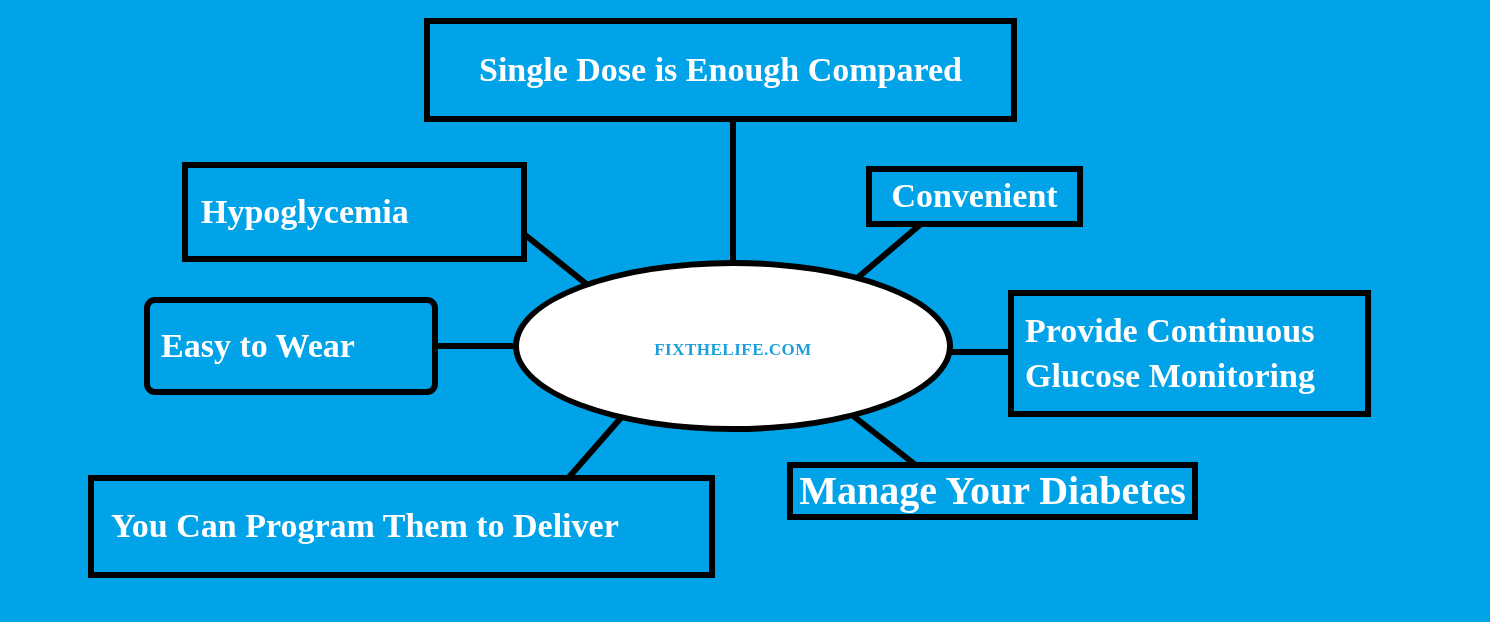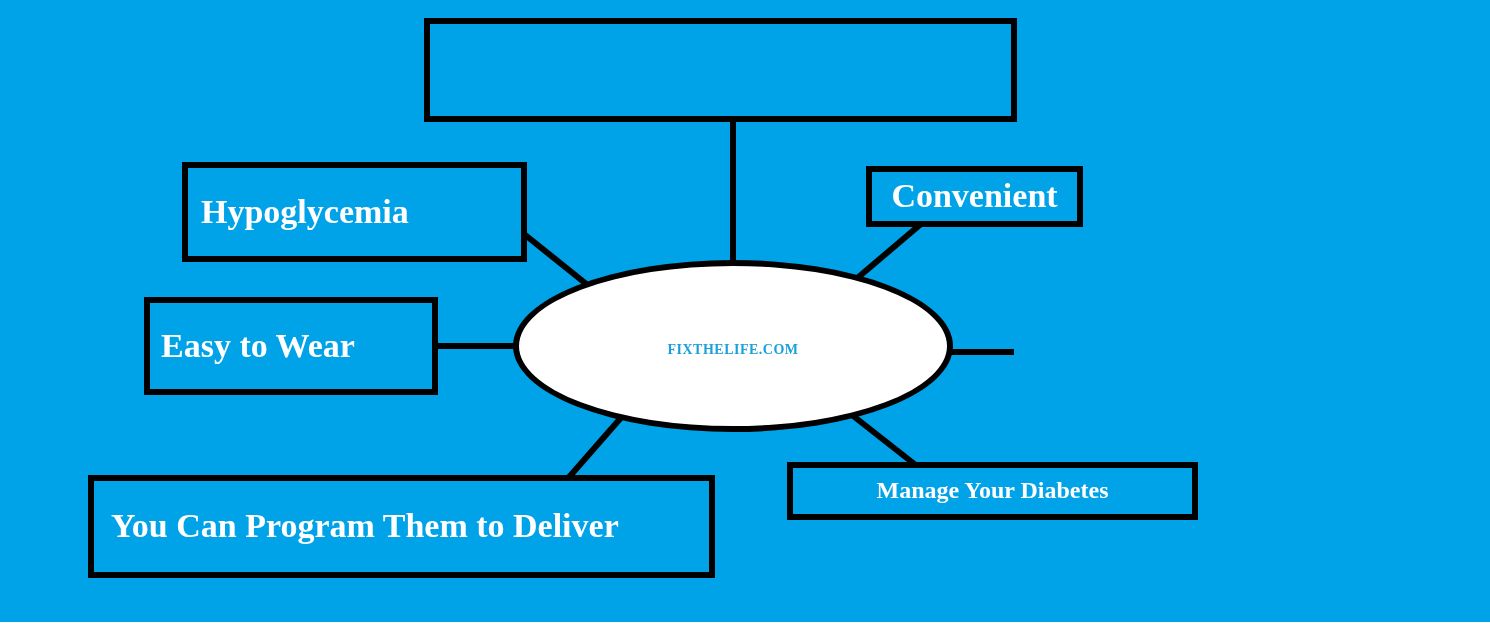--- a/index.html
+++ b/index.html
@@ -32,25 +32,25 @@
     display: flex;
     flex-direction: column;
     justify-content: center;
     z-index: 2;
   }
   .box span { display: block; white-space: nowrap; }
   .box.align-center { text-align: center; }
 
   #box-single-dose { left: 424px; top: 18px;  width: 593px; height: 104px; }
   #box-may-help    { left: 182px; top: 162px; width: 345px; height: 100px; padding-left: 13px; }
-  #box-easy-wear   { left: 144px; top: 297px; width: 294px; height: 98px;  padding-left: 11px; }
+  #box-easy-wear   { left: 144px; top: 297px; width: 294px; height: 98px;  padding-left: 11px; border-radius: 11px; }
   #box-program     { left: 88px;  top: 475px; width: 627px; height: 103px; padding-left: 17px; }
   #box-convenient  { left: 866px; top: 166px; width: 217px; height: 61px; }
   #box-glucose     { left: 1008px;top: 290px; width: 363px; height: 127px; padding-left: 11px; }
-  #box-manage      { left: 787px; top: 462px; width: 411px; height: 58px; font-size: 24px; }
+  #box-manage      { left: 787px; top: 462px; width: 411px; height: 58px; font-size: 40px; }
 
   .ellipse {
     position: absolute;
     left: 513px; top: 260px;
     width: 440px; height: 172px;
     box-sizing: border-box;
     background: var(--center-fill, #FFFFFF);
     border: 6px solid var(--box-border, #000000);
     border-radius: 50%;
     display: flex;
@@ -61,21 +61,21 @@
   }
   .ellipse .title {
     color: var(--center-text, #000000);
     font-size: 37px;
     line-height: 1.22;
     text-align: center;
     letter-spacing: 0.5px;
   }
   .ellipse .watermark {
     color: var(--wm, #1BA0DC);
-    font-size: 14px;
+    font-size: 17px;
     margin-top: 7px;
     letter-spacing: 0.5px;
   }
   .bottom-strip {
     position: absolute;
     left: 0; bottom: 0;
     width: 100%; height: 4px;
     background: #FFFFFF;
     z-index: 3;
   }
@@ -89,38 +89,43 @@
     <line x1="733" y1="116" x2="733" y2="330"></line>
     <line x1="524" y1="234" x2="610" y2="303"></line>
     <line x1="432" y1="346" x2="545" y2="346"></line>
     <line x1="556" y1="492" x2="640" y2="396"></line>
     <line x1="928" y1="218" x2="855" y2="280"></line>
     <line x1="940" y1="352" x2="1014" y2="352"></line>
     <line x1="838" y1="404" x2="922" y2="470"></line>
   </svg>
 
   <div class="box align-center" id="box-single-dose">
+    <span>Single Dose is Enough Compared</span>
   </div>
 
   <div class="box" id="box-may-help">
     <span>Hypoglycemia</span>
   </div>
 
   <div class="box" id="box-easy-wear">
     <span>Easy to Wear</span>
   </div>
 
   <div class="box" id="box-program">
     <span>You Can Program Them to Deliver</span>
   </div>
 
   <div class="box align-center" id="box-convenient">
     <span>Convenient</span>
   </div>
 
+  <div class="box" id="box-glucose">
+    <span>Provide Continuous</span>
+    <span>Glucose Monitoring</span>
+  </div>
 
   <div class="box align-center" id="box-manage">
     <span>Manage Your Diabetes</span>
   </div>
 
   <div class="ellipse">
     <div class="watermark">FIXTHELIFE.COM</div>
   </div>
 
   <div class="bottom-strip"></div>

